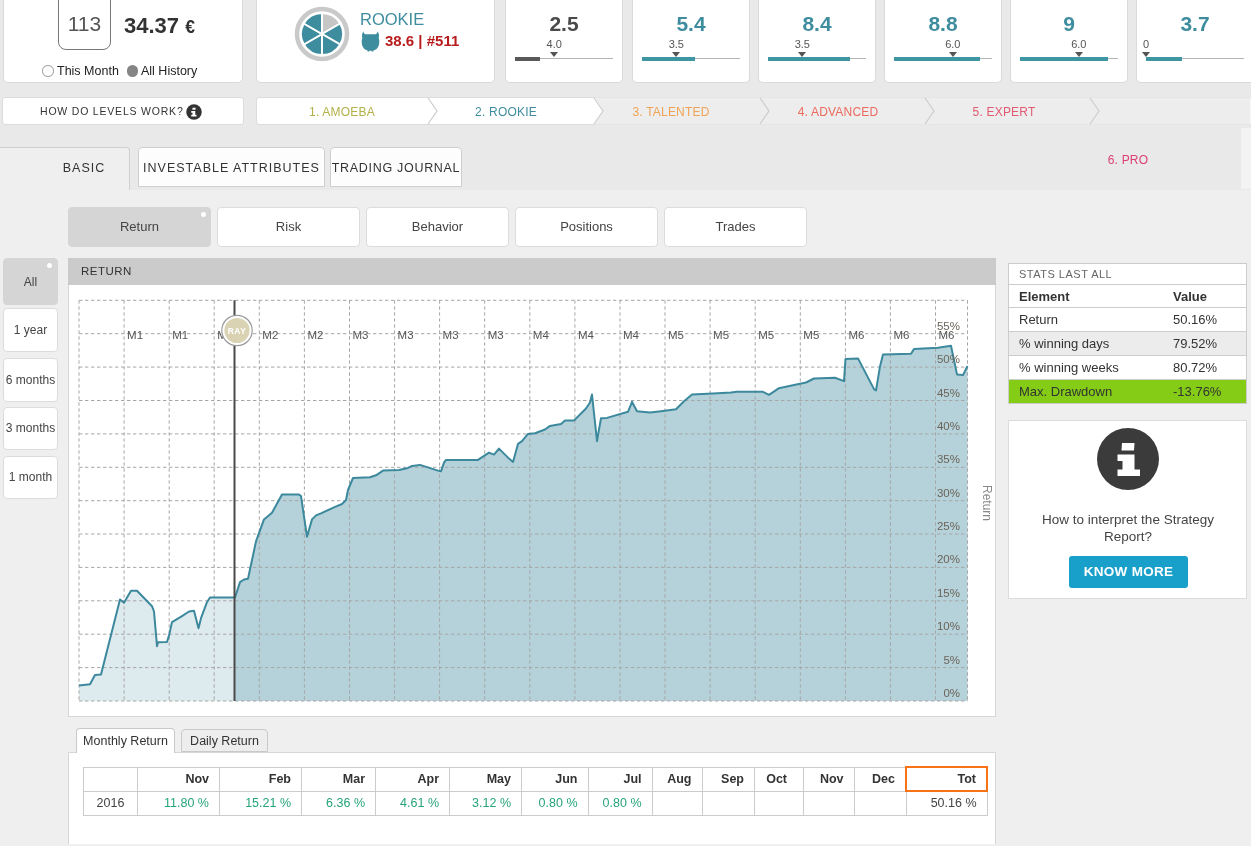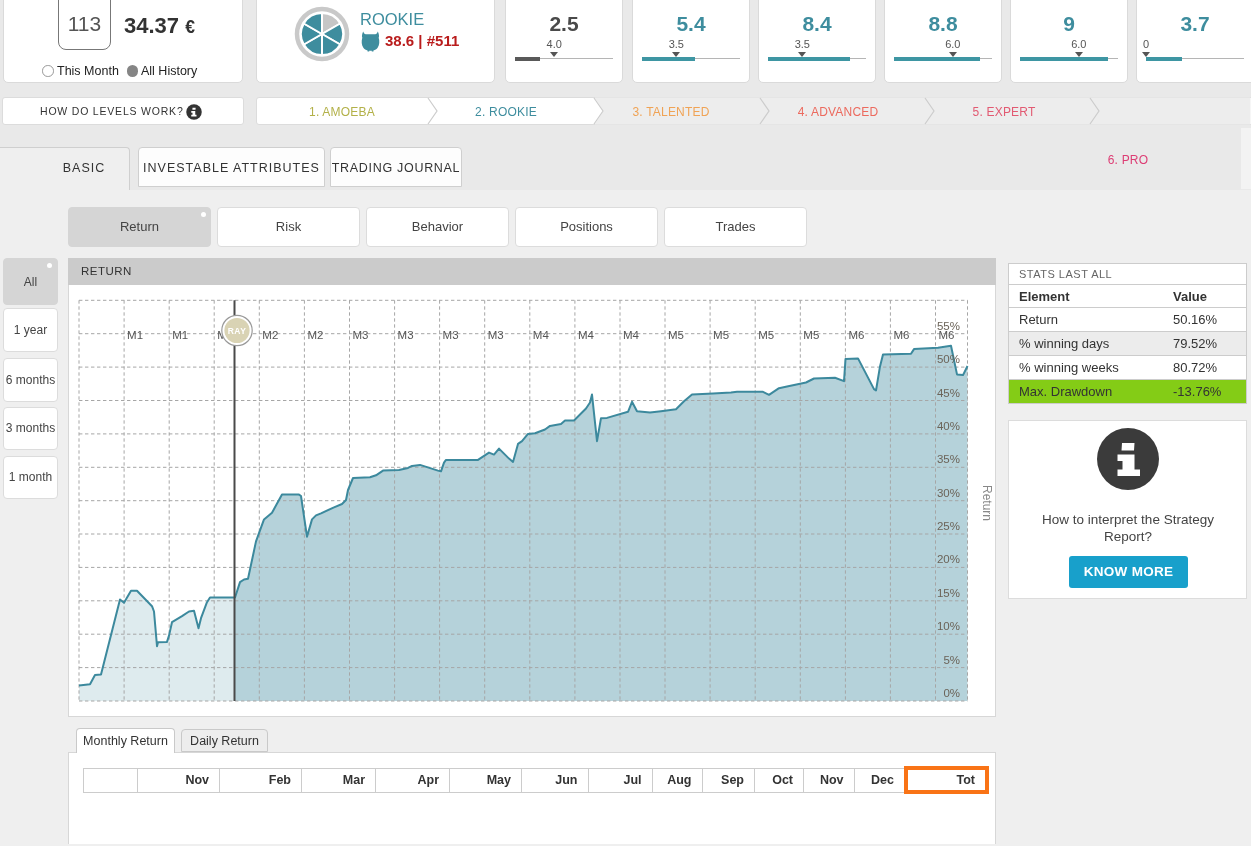--- a/index.html
+++ b/index.html
@@ -266,19 +266,35 @@
           <td style="border:1px solid #ccc;height:24px;font-size:12.5px;font-weight:bold;color:#333;text-align:right;padding-right:10px;"></td>
           <td style="border:1px solid #ccc;height:24px;font-size:12.5px;font-weight:bold;color:#333;text-align:right;padding-right:10px;">Nov</td>
           <td style="border:1px solid #ccc;height:24px;font-size:12.5px;font-weight:bold;color:#333;text-align:right;padding-right:10px;">Feb</td>
           <td style="border:1px solid #ccc;height:24px;font-size:12.5px;font-weight:bold;color:#333;text-align:right;padding-right:10px;">Mar</td>
           <td style="border:1px solid #ccc;height:24px;font-size:12.5px;font-weight:bold;color:#333;text-align:right;padding-right:10px;">Apr</td>
           <td style="border:1px solid #ccc;height:24px;font-size:12.5px;font-weight:bold;color:#333;text-align:right;padding-right:10px;">May</td>
           <td style="border:1px solid #ccc;height:24px;font-size:12.5px;font-weight:bold;color:#333;text-align:right;padding-right:10px;">Jun</td>
           <td style="border:1px solid #ccc;height:24px;font-size:12.5px;font-weight:bold;color:#333;text-align:right;padding-right:10px;">Jul</td>
           <td style="border:1px solid #ccc;height:24px;font-size:12.5px;font-weight:bold;color:#333;text-align:right;padding-right:10px;">Aug</td>
           <td style="border:1px solid #ccc;height:24px;font-size:12.5px;font-weight:bold;color:#333;text-align:right;padding-right:10px;">Sep</td>
-          <td style="border:1px solid #ccc;height:24px;font-size:12.5px;font-weight:bold;color:#333;text-align:right;padding-right:10px;">Oct</td>
+          <td style="border:1px solid #ccc;height:24px;font-size:12.5px;font-weight:bold;color:#333;text-align:right;padding-right:16px;">Oct</td>
           <td style="border:1px solid #ccc;height:24px;font-size:12.5px;font-weight:bold;color:#333;text-align:right;padding-right:10px;">Nov</td>
           <td style="border:1px solid #ccc;height:24px;font-size:12.5px;font-weight:bold;color:#333;text-align:right;padding-right:10px;">Dec</td>
-          <td style="border:4px solid #f97316;height:24px;font-size:12.5px;font-weight:bold;color:#333;text-align:right;padding-right:10px;">Tot</td>
+          <td style="border:2px solid #f97316;height:24px;font-size:12.5px;font-weight:bold;color:#333;text-align:right;padding-right:10px;">Tot</td>
+        </tr>
+        <tr>
+          <td style="border:1px solid #ccc;height:24px;font-size:12.5px;color:#444;text-align:center;">2016</td>
+          <td style="border:1px solid #ccc;height:24px;font-size:12.5px;color:#26a578;text-align:right;padding-right:10px;">11.80 %</td>
+          <td style="border:1px solid #ccc;height:24px;font-size:12.5px;color:#26a578;text-align:right;padding-right:10px;">15.21 %</td>
+          <td style="border:1px solid #ccc;height:24px;font-size:12.5px;color:#26a578;text-align:right;padding-right:10px;">6.36 %</td>
+          <td style="border:1px solid #ccc;height:24px;font-size:12.5px;color:#26a578;text-align:right;padding-right:10px;">4.61 %</td>
+          <td style="border:1px solid #ccc;height:24px;font-size:12.5px;color:#26a578;text-align:right;padding-right:10px;">3.12 %</td>
+          <td style="border:1px solid #ccc;height:24px;font-size:12.5px;color:#26a578;text-align:right;padding-right:10px;">0.80 %</td>
+          <td style="border:1px solid #ccc;height:24px;font-size:12.5px;color:#26a578;text-align:right;padding-right:10px;">0.80 %</td>
+          <td style="border:1px solid #ccc;height:24px;font-size:12.5px;color:#26a578;text-align:right;padding-right:10px;"></td>
+          <td style="border:1px solid #ccc;height:24px;font-size:12.5px;color:#26a578;text-align:right;padding-right:10px;"></td>
+          <td style="border:1px solid #ccc;height:24px;font-size:12.5px;color:#26a578;text-align:right;padding-right:10px;"></td>
+          <td style="border:1px solid #ccc;height:24px;font-size:12.5px;color:#26a578;text-align:right;padding-right:10px;"></td>
+          <td style="border:1px solid #ccc;height:24px;font-size:12.5px;color:#26a578;text-align:right;padding-right:10px;"></td>
+          <td style="border:1px solid #ccc;height:24px;font-size:12.5px;color:#444;text-align:right;padding-right:10px;">50.16 %</td>
         </tr>
       </tbody>
     </table>
 </div>
 </body></html>

